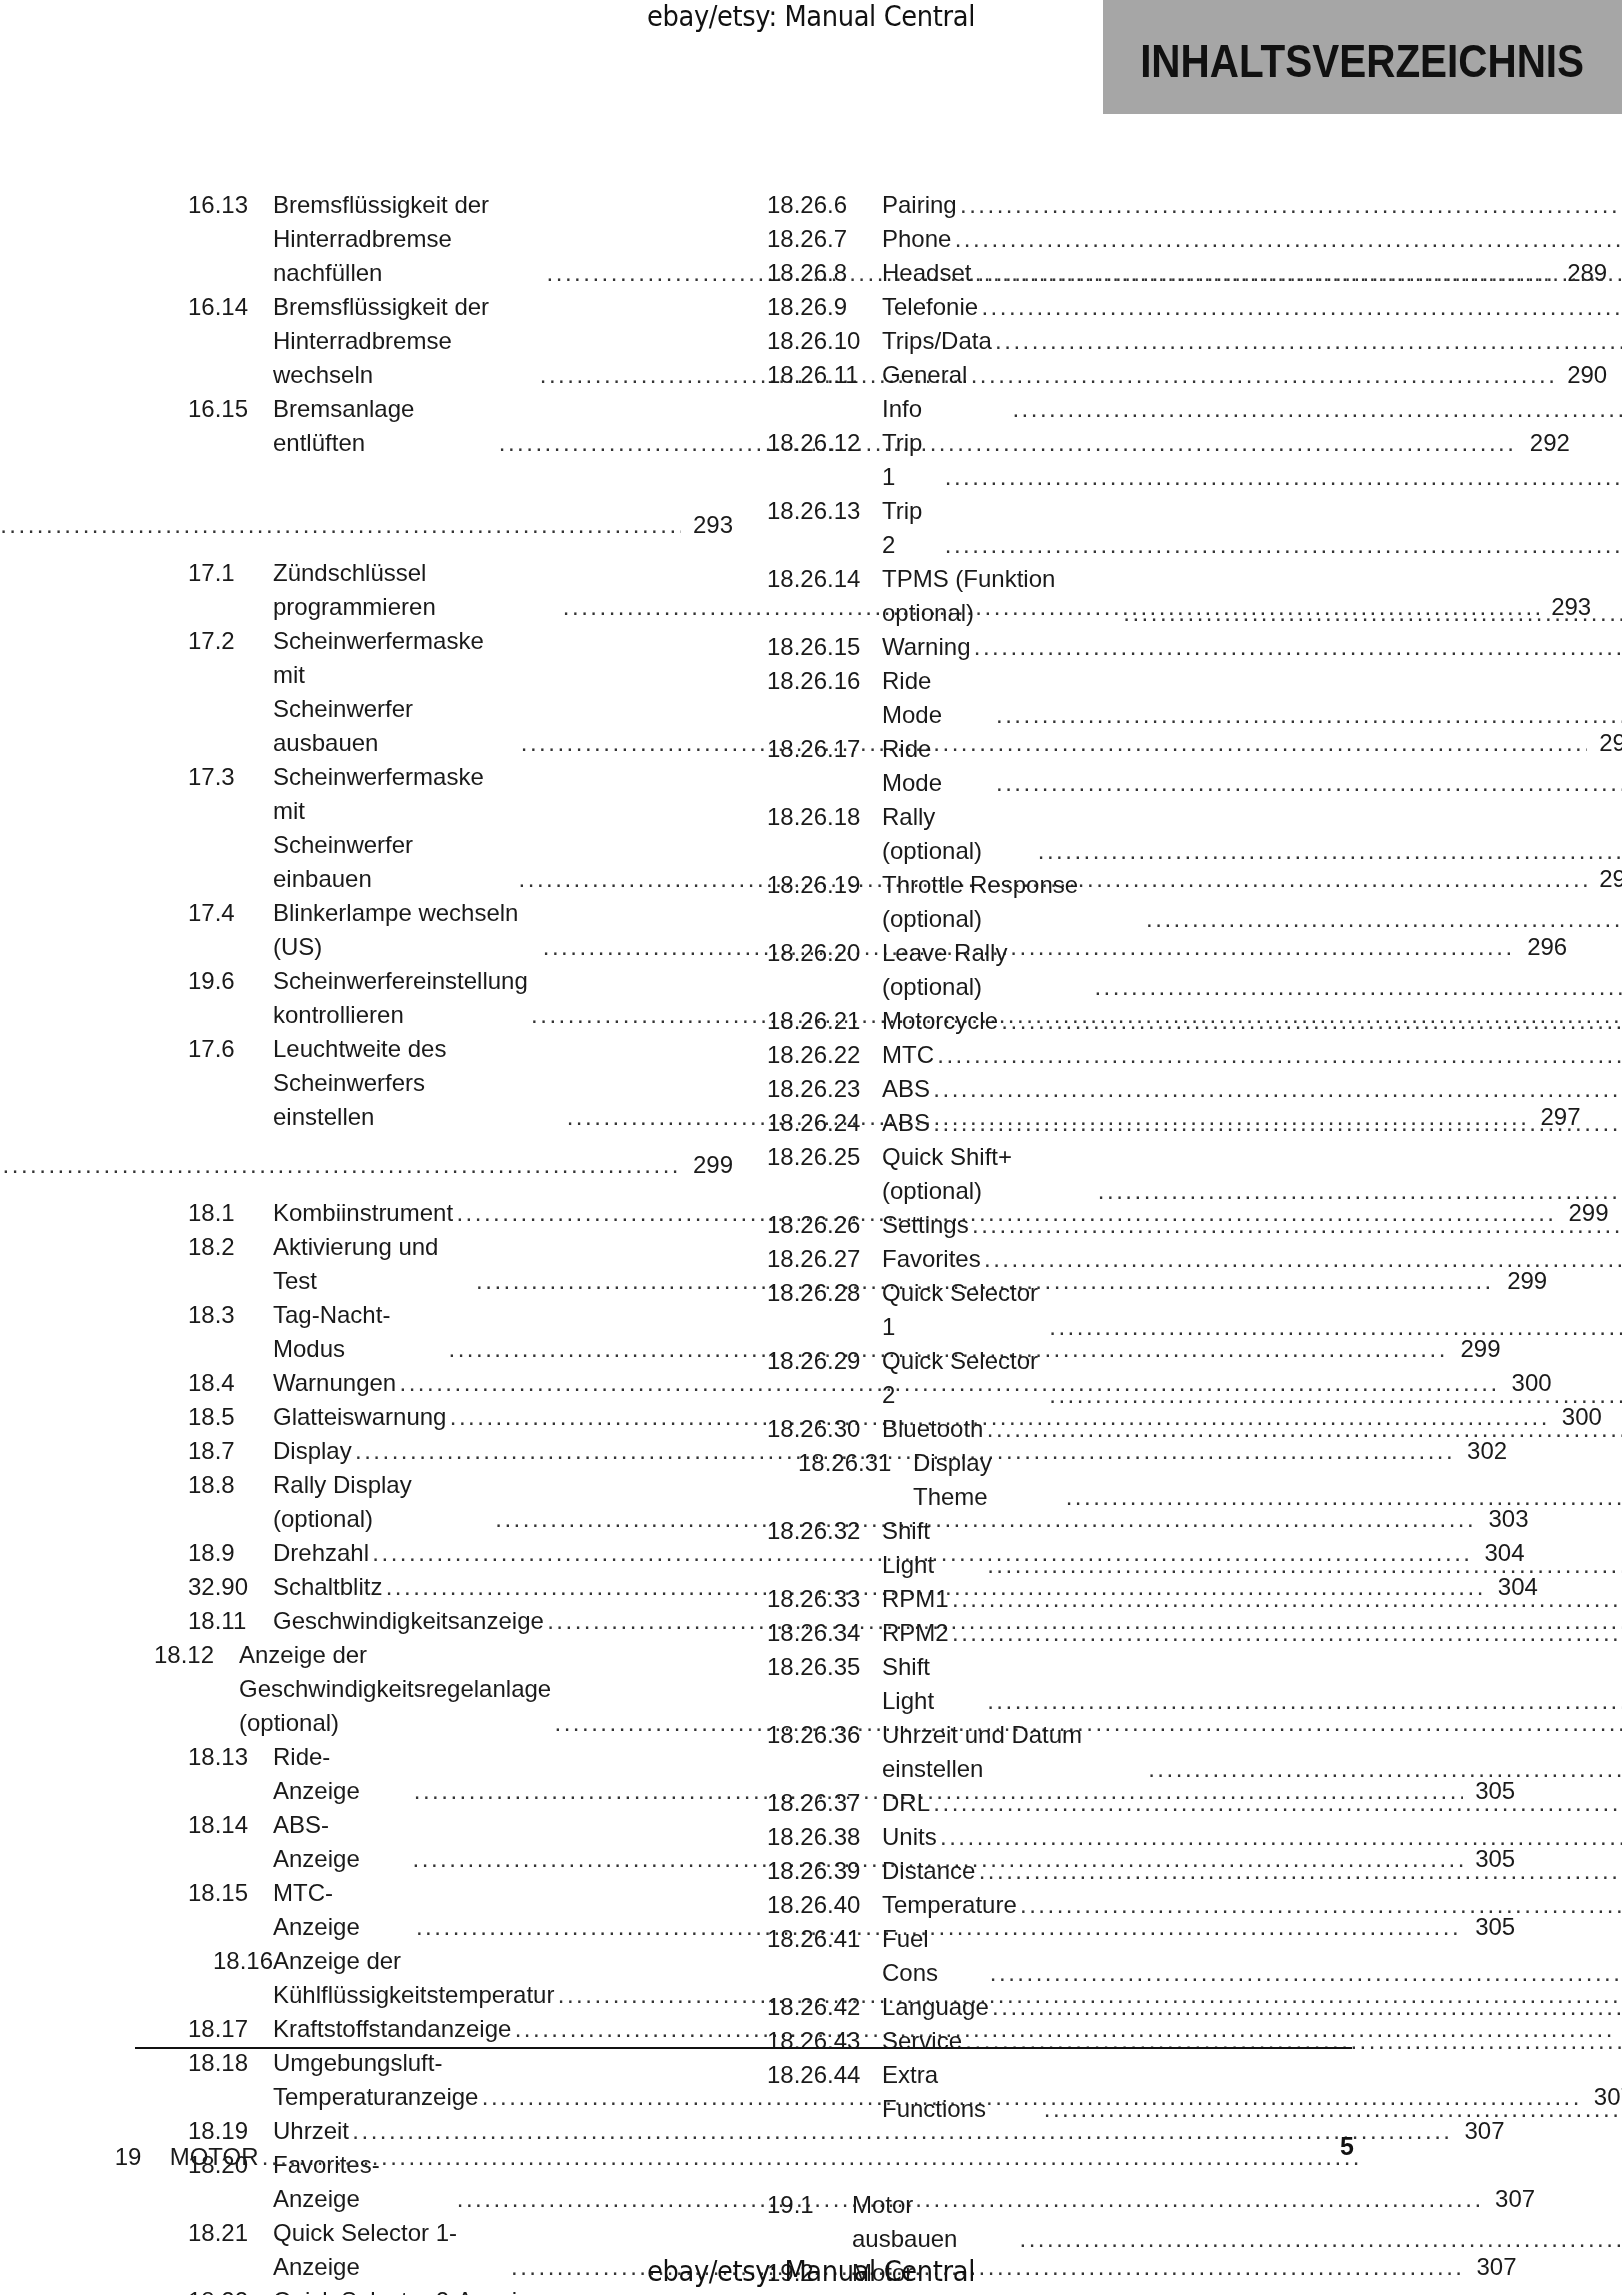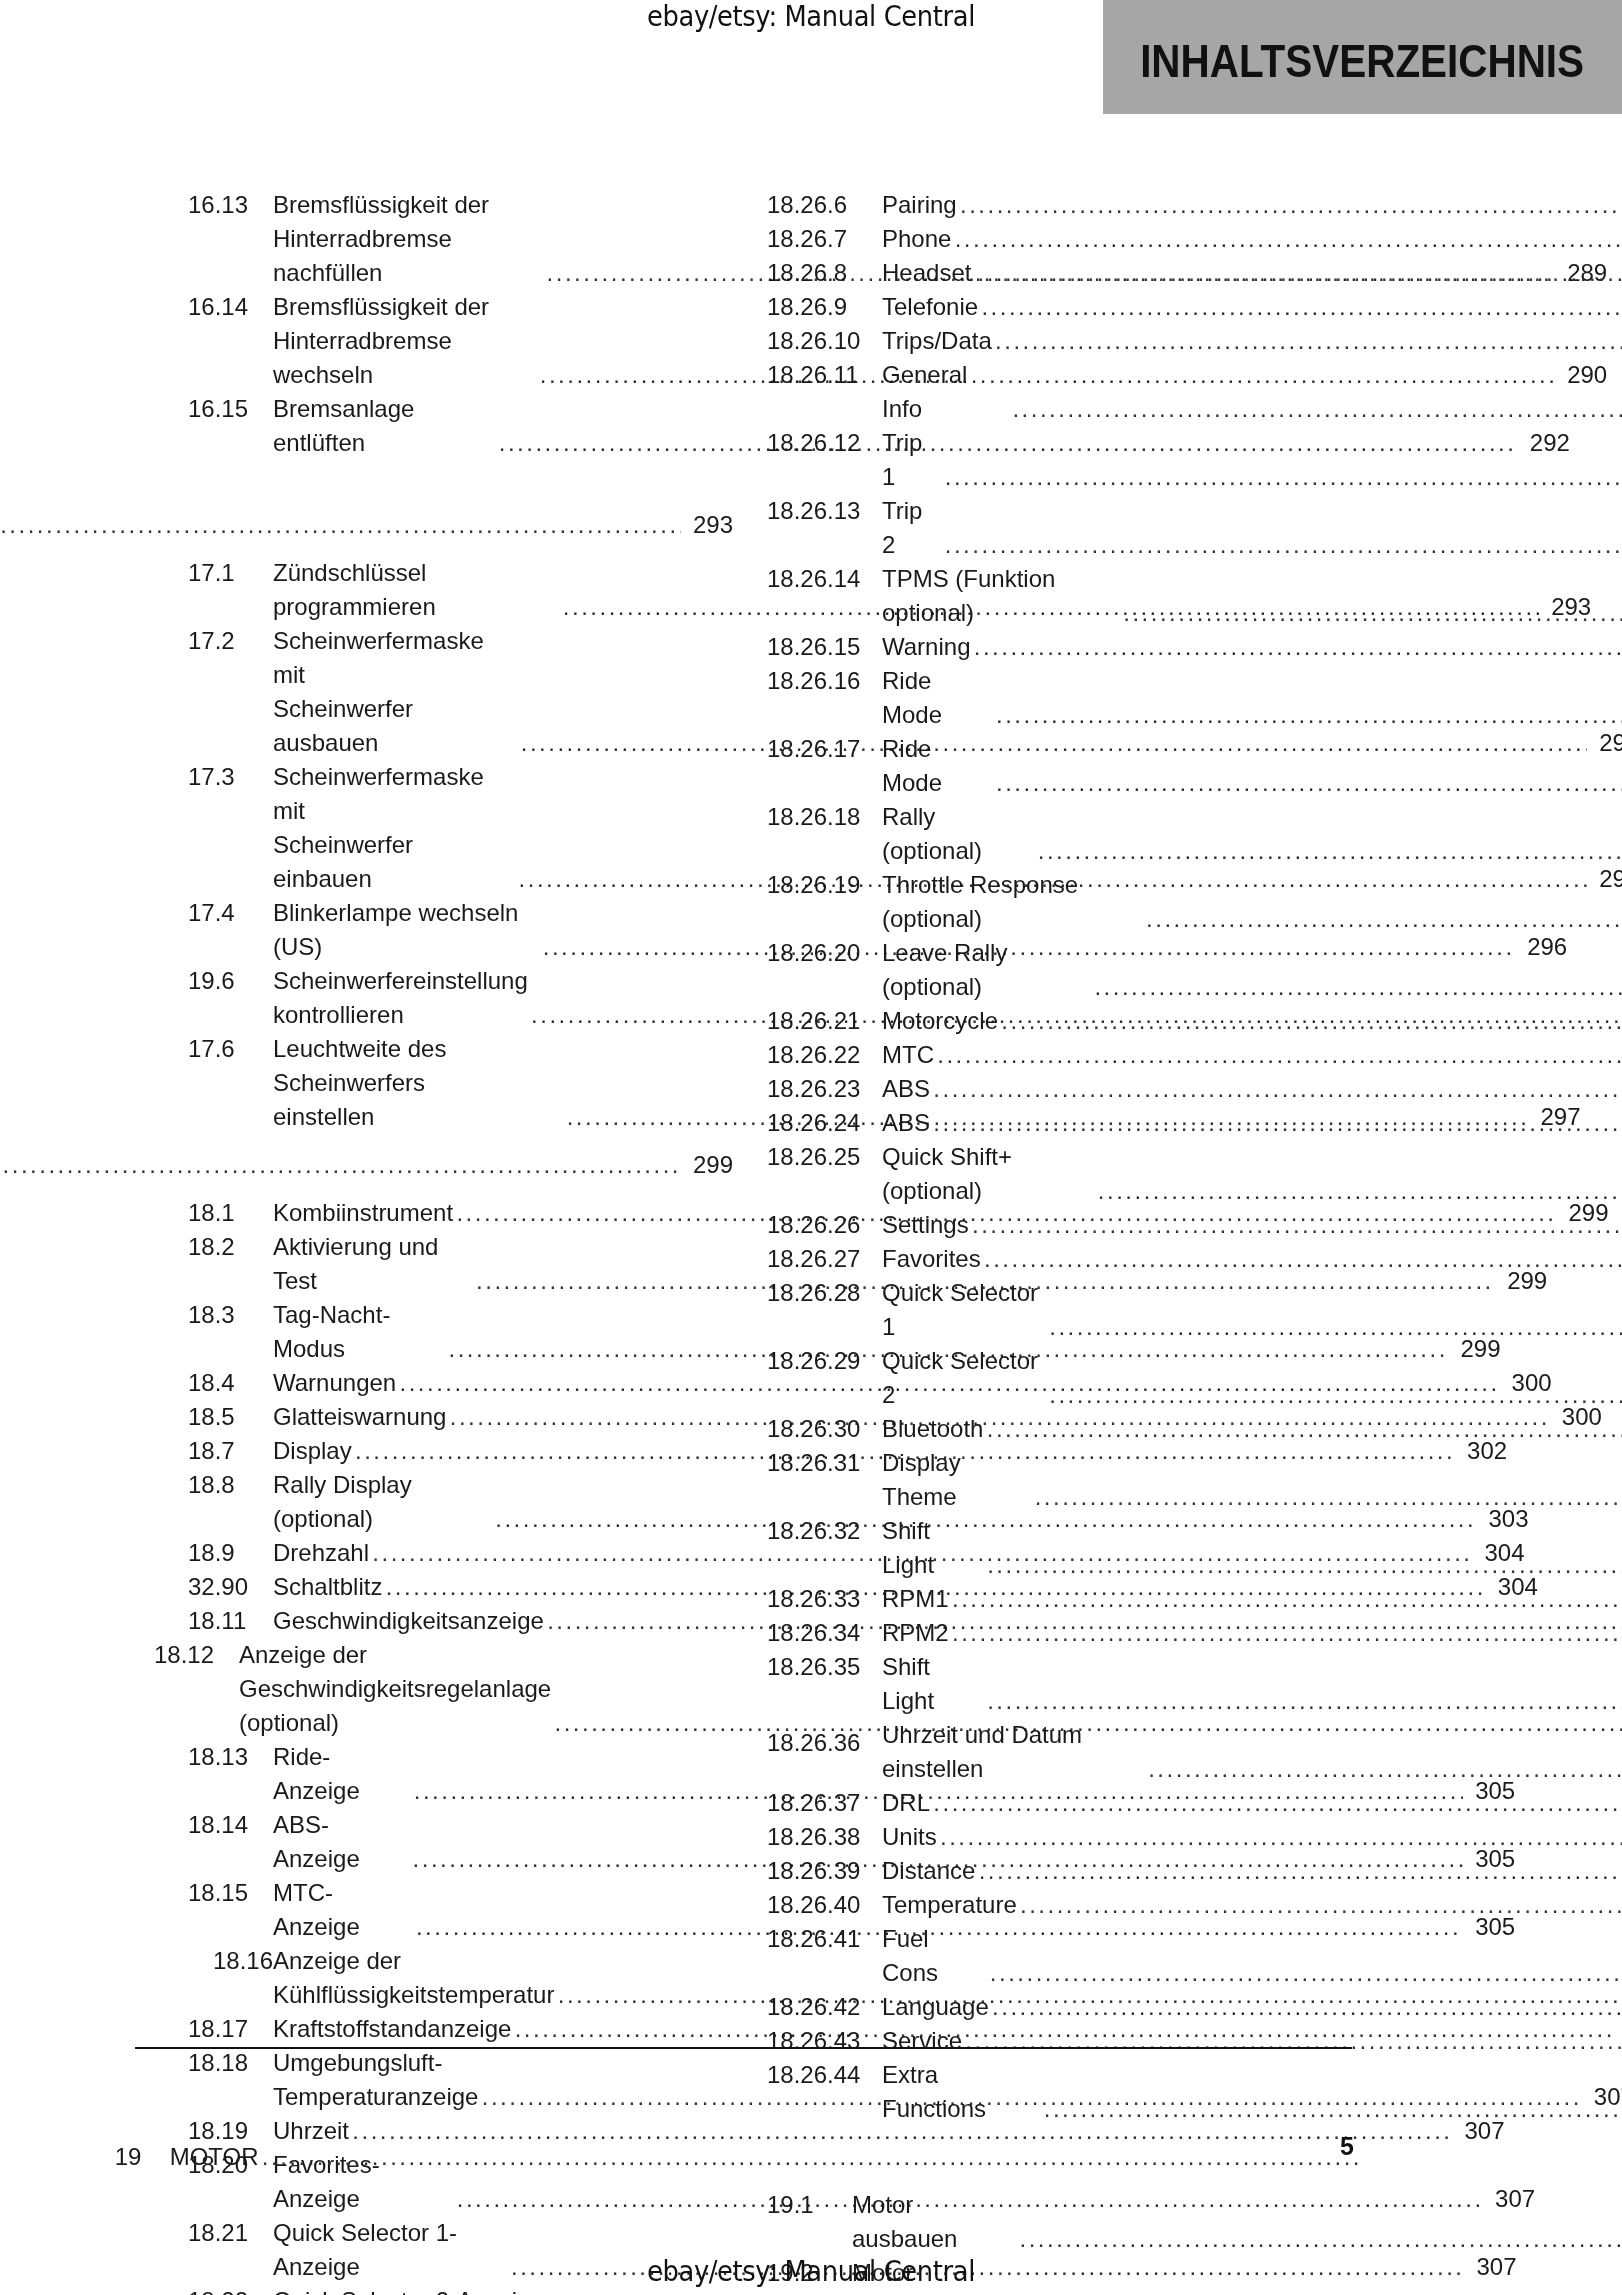--- a/index.html
+++ b/index.html
@@ -495,21 +495,21 @@
       </span>
     </div>
     <div class="entry lvl2">
       <span class="num" style="align-self: flex-start;">18.26.30</span>
       <span class="title-wrap">
         <span class="title">Bluetooth</span>
         <span class="dots"></span>
       </span>
     </div>
     <div class="entry lvl2">
-      <span class="num" style="align-self: flex-start;">18.26.31</span>
+      <span class="num" style="align-self: flex-start; margin-left: 31px;">18.26.31</span>
       <span class="title-wrap">
         <span class="title">Display Theme</span>
         <span class="dots"></span>
       </span>
     </div>
     <div class="entry lvl2">
       <span class="num" style="align-self: flex-start;">18.26.32</span>
       <span class="title-wrap">
         <span class="title">Shift Light</span>
         <span class="dots"></span>
@@ -530,21 +530,21 @@
       </span>
     </div>
     <div class="entry lvl2">
       <span class="num" style="align-self: flex-start;">18.26.35</span>
       <span class="title-wrap">
         <span class="title">Shift Light</span>
         <span class="dots"></span>
       </span>
     </div>
     <div class="entry lvl2">
-      <span class="num" style="align-self: flex-start; margin-top: 8px;">18.26.36</span>
+      <span class="num" style="align-self: flex-start;">18.26.36</span>
       <span class="title-wrap">
         <span class="title">Uhrzeit und Datum einstellen</span>
         <span class="dots"></span>
       </span>
     </div>
     <div class="entry lvl2">
       <span class="num" style="align-self: flex-start;">18.26.37</span>
       <span class="title-wrap">
         <span class="title">DRL</span>
         <span class="dots"></span>

